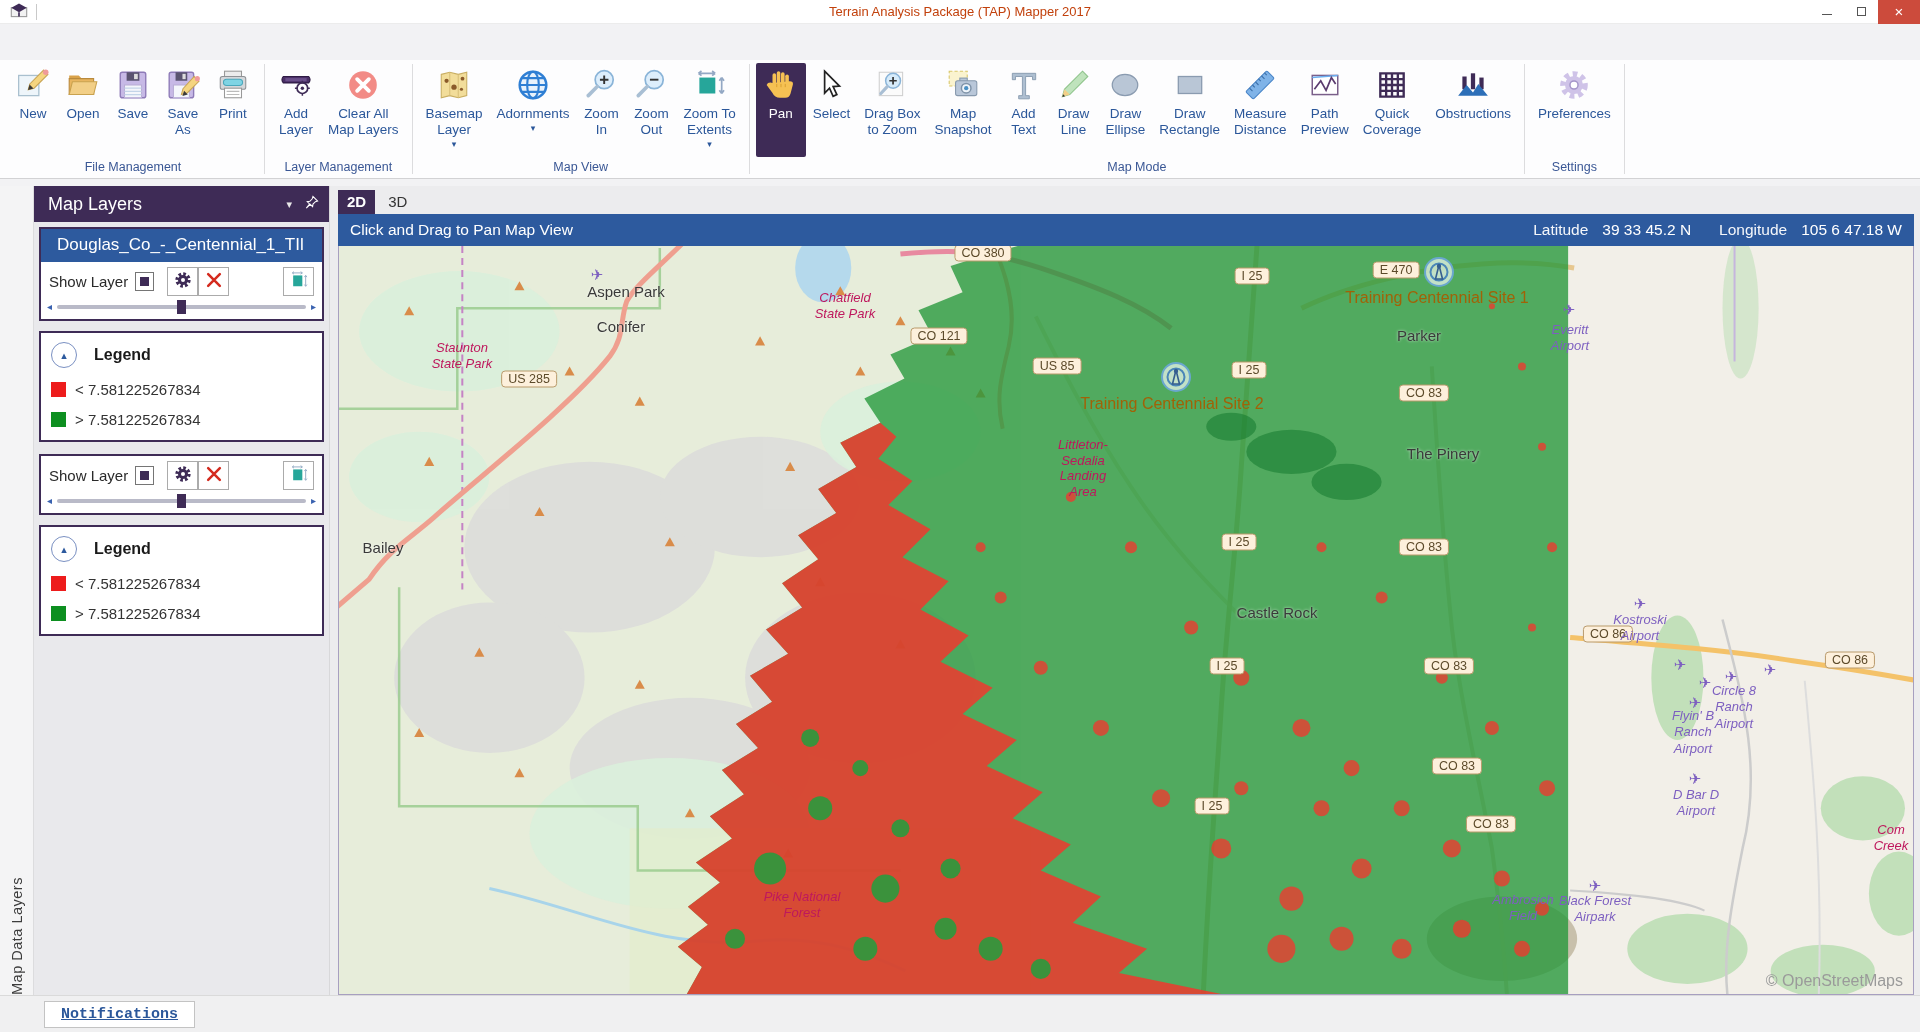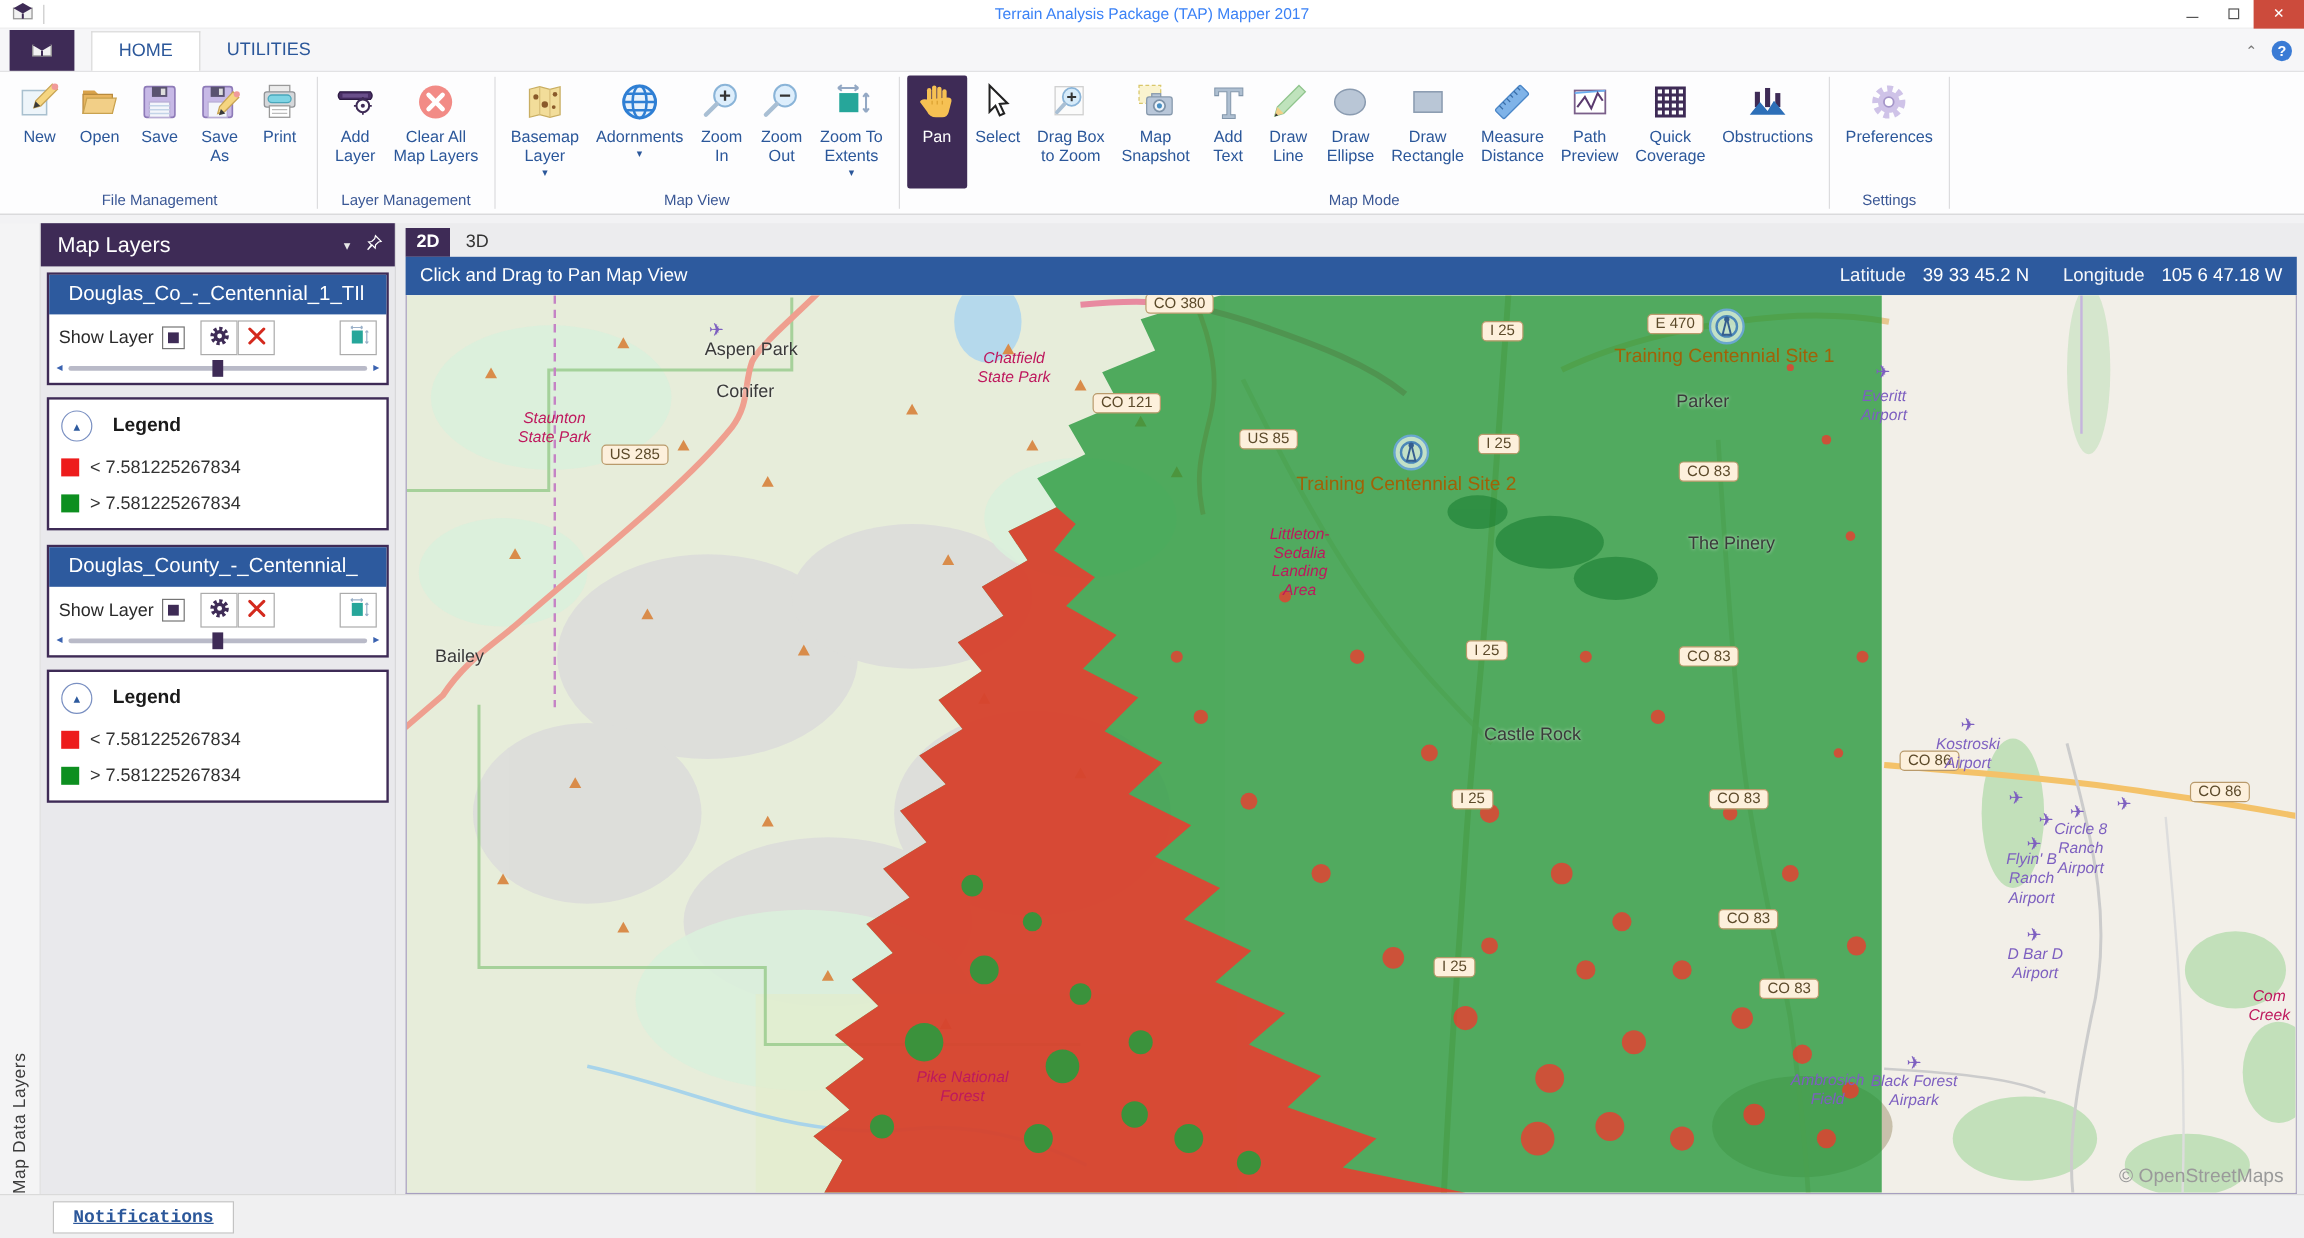--- a/index.html
+++ b/index.html
@@ -3,21 +3,21 @@
 <meta charset="utf-8">
 <style>
   * { margin:0; padding:0; box-sizing:border-box; }
   body { font-family:"Liberation Sans", sans-serif; background:#cfcfcf; }
   .app { width:1920px; height:1032px; position:relative; background:#f2f2f4; overflow:hidden; }
 
   
   .titlebar { position:absolute; top:0; left:0; right:0; height:24px; background:#ffffff; display:flex; align-items:center; border-bottom:1px solid #ececec;}
   .qat { display:flex; align-items:center; padding-left:8px; gap:6px; }
   .qat-sep { width:1px; height:16px; background:#c9c9c9; }
-  .win-title { position:absolute; left:0; right:0; text-align:center; font-size:13px; color:#3b82f6; pointer-events:none;}
+  .win-title { position:absolute; left:0; right:0; text-align:center; font-size:13px; color:#c2410c; pointer-events:none;}
   .win-btns { margin-left:auto; display:flex; height:24px; }
   .win-btn { width:34px; height:24px; display:flex; align-items:center; justify-content:center; font-size:13px; color:#444; }
   .win-min span { display:block; width:10px; border-bottom:1.6px solid #555; margin-top:6px;}
   .win-max span { display:block; width:9px; height:9px; border:1.4px solid #555; }
   .win-close { background:#cc4b3c; color:#fff; font-size:15px; width:42px;}
 
   
   .tabrow { position:absolute; top:24px; left:0; right:0; height:36px; background:#f6f6f8; display:flex; align-items:flex-end; border-bottom:1px solid #e2e2e4;}
   .appbtn { width:54px; height:34px; background:#3e2b56; margin-left:8px; display:flex; align-items:center; justify-content:center; }
   .rtab { padding:7px 22px 8px 22px; font-size:15px; color:#2b579a; cursor:default; }
@@ -119,39 +119,20 @@
       <div class="win-btn win-min">
           <span></span>
         </div>
       <div class="win-btn win-max">
           <span></span>
         </div>
       <div class="win-btn win-close">×</div>
     </div>
   </div>
 
-  <div class="tabrow">
-    <div class="appbtn">
-      <span><svg viewBox="0 0 20 20" width="22" height="22">
-            <rect x="3" y="8" width="14" height="8" fill="#f2f2f2" stroke="#9a9a9a"></rect>
-            <path d="M3 8 L10 4 17 8 10 12 z" fill="#3e2b56"></path>
-            <path d="M10 12 v4" stroke="#3e2b56" stroke-width="1.5"></path>
-          </svg></span>
-    </div>
-    <div style="display:flex;">
-
-        <div class="rtab active">HOME</div>
-
-        <div class="rtab">UTILITIES</div>
-      </div>
-    <div class="tabrow-right">
-      <span class="chev">⌃</span>
-      <span class="help">?</span>
-    </div>
-  </div>
 
   <div class="ribbon">
     <div class="rgroup">
       <div class="rbtns">
 
           <div class="rbtn">
             <span class="ricon">
               <svg viewBox="0 0 32 32">
                 <rect x="2.5" y="7" width="19" height="19" fill="#eef5fa" stroke="#a9c0cf" stroke-width="1.2"></rect>
                 <path d="M26 2 l4 4 -13 13 -5.5 1.5 1.5 -5.5 z" fill="#f5d580" stroke="#c9a555"></path>
@@ -582,21 +563,20 @@
               </div>
               <div class="legend-row">
                 <span class="swatch" style="background: rgb(13, 143, 32);"></span>
                 <span class="legend-label">&gt; 7.581225267834</span>
               </div>
             </div>
           </div>
 
           <div class="layer-block">
             <div class="layer-card">
-              <div class="layer-title">Douglas_County_-_Centennial_</div>
               <div class="layer-controls">
                 <span class="show-label">Show Layer</span>
                 <span class="checkbox">
                   <span class="chk"></span>
                 </span>
                 <span class="ctl-pair">
                   <button class="ctl-btn">
                     <span><svg viewBox="0 0 24 24">
                         <circle cx="12" cy="12" r="7" fill="none" stroke="#3e2b56" stroke-width="4.4" stroke-dasharray="3 2.4"></circle>
                         <circle cx="12" cy="12" r="6" fill="#3e2b56"></circle>

